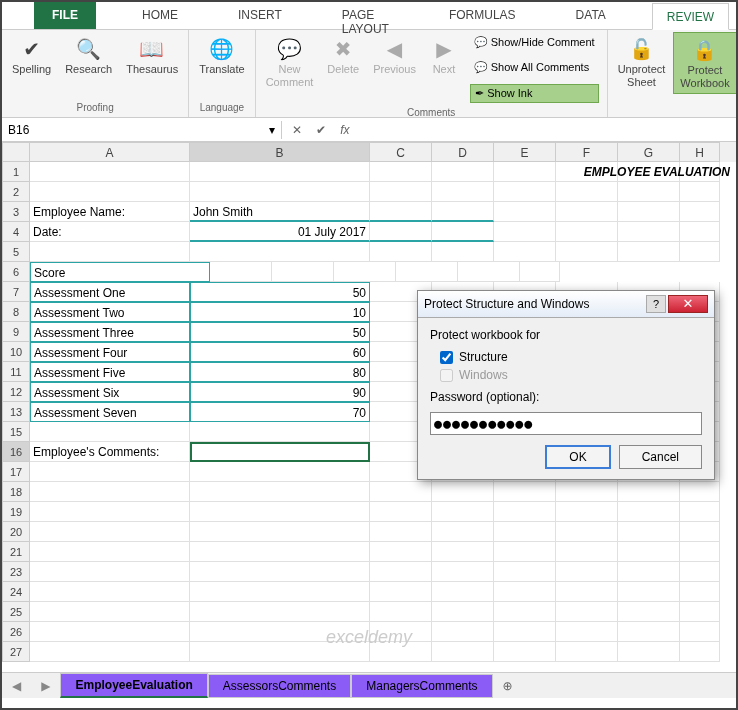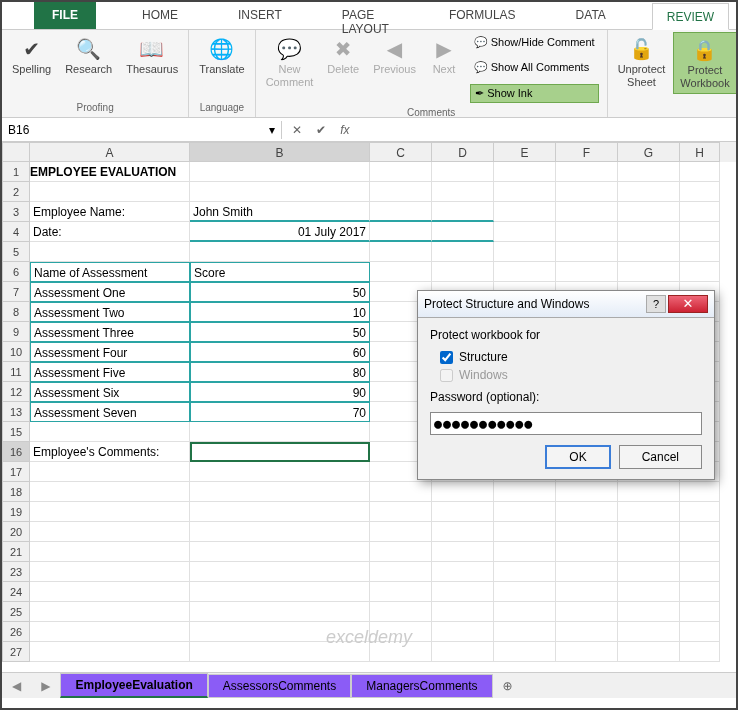--- a/index.html
+++ b/index.html
@@ -168,21 +168,21 @@
     <div class="col-h col-D">D</div>
     <div class="col-h col-E">E</div>
     <div class="col-h col-F">F</div>
     <div class="col-h col-G">G</div>
     <div class="col-h col-H">H</div>
   </div>
   <div id="rows">
       <div class="grid-row">
         <div class="row-h">1</div>
         <div class="cell col-A title-cell" style="position: relative; overflow: visible;">
-          <div style="position: absolute; left: 0px; width: 700px; text-align: left; font-weight: bold;">EMPLOYEE EVALUATION</div>
+          <div style="position: absolute; left: 0px; width: 700px; text-align: right; font-weight: bold; font-style: italic;">EMPLOYEE EVALUATION</div>
         </div>
         <div class="cell col-B"></div>
         <div class="cell col-C"></div>
         <div class="cell col-D"></div>
         <div class="cell col-E"></div>
         <div class="cell col-F"></div>
         <div class="cell col-G"></div>
         <div class="cell col-H"></div>
       </div>
       <div class="grid-row">
@@ -224,21 +224,20 @@
         <div class="cell col-B"></div>
         <div class="cell col-C"></div>
         <div class="cell col-D"></div>
         <div class="cell col-E"></div>
         <div class="cell col-F"></div>
         <div class="cell col-G"></div>
         <div class="cell col-H"></div>
       </div>
       <div class="grid-row">
         <div class="row-h">6</div>
-        <div class="cell col-A teal-border">Name of Assessment</div>
         <div class="cell col-B teal-border">Score</div>
         <div class="cell col-C"></div>
         <div class="cell col-D"></div>
         <div class="cell col-E"></div>
         <div class="cell col-F"></div>
         <div class="cell col-G"></div>
         <div class="cell col-H"></div>
       </div>
       <div class="grid-row">
         <div class="row-h">7</div>

